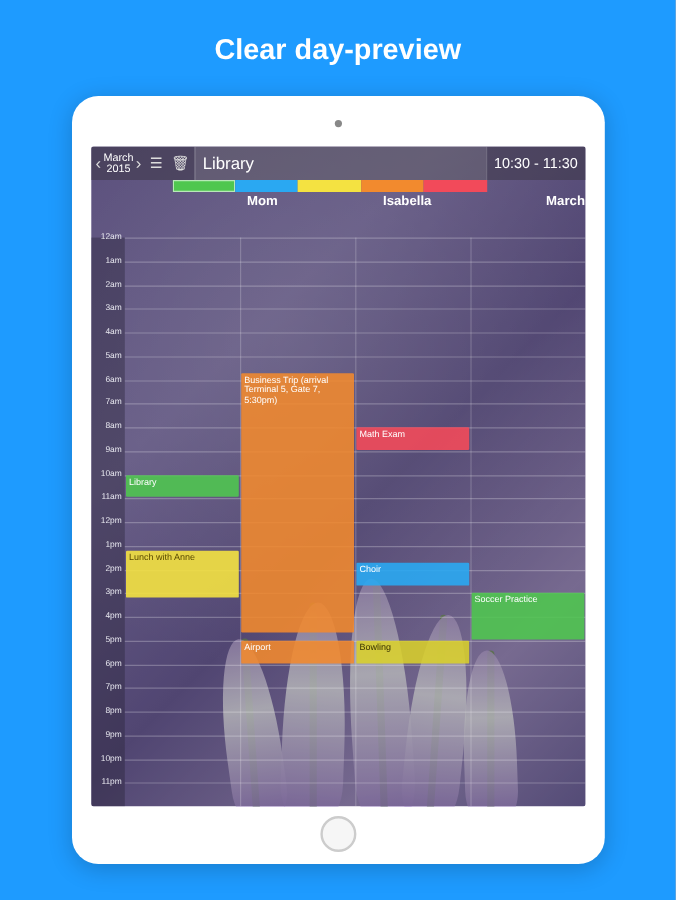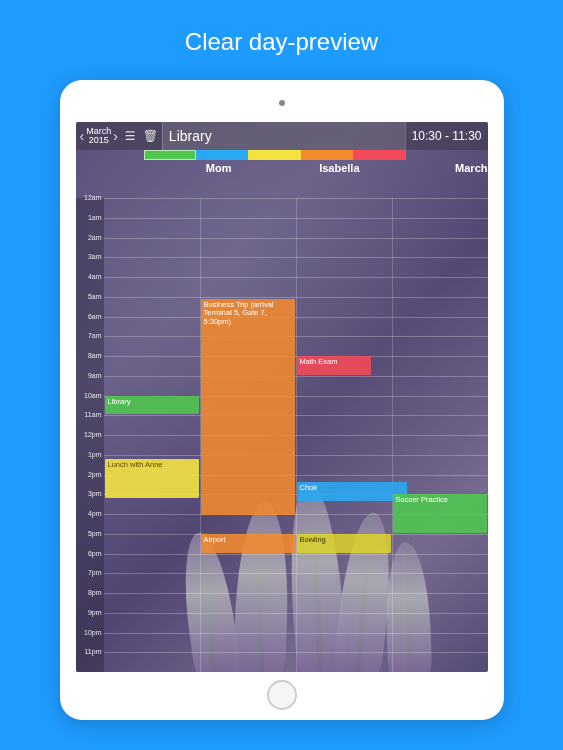--- a/index.html
+++ b/index.html
@@ -8,21 +8,21 @@
     width: 563px;
     height: 750px;
     font-family: -apple-system, "Helvetica Neue", Arial, sans-serif;
     overflow: hidden;
     position: relative;
   }
   .promo-title {
     text-align: center;
     color: #fff;
     font-size: 24px;
-    font-weight: 400;
+    font-weight: 700;
     padding: 28px 0 24px;
   }
   
   .ipad {
     width: 444px;
     height: 640px;
     background: #fff;
     border-radius: 22px;
     margin: 0 auto;
     position: relative;
@@ -299,25 +299,25 @@
           <div class="hline" style="top: 335.75px;"></div>
           <div class="hline" style="top: 355.5px;"></div>
           <div class="hline" style="top: 375.25px;"></div>
           <div class="hline" style="top: 395px;"></div>
           <div class="hline" style="top: 414.75px;"></div>
           <div class="hline" style="top: 434.5px;"></div>
           <div class="hline" style="top: 454.25px;"></div>
           <div class="vline" style="left: 96px;"></div>
           <div class="vline" style="left: 192px;"></div>
           <div class="vline" style="left: 288px;"></div>
-          <div class="event ev-orange" style="left: 97px; width: 94px; top: 101px; height: 216.25px;">Business Trip (arrival Terminal 5, Gate 7, 5:30pm)</div>
-          <div class="event ev-red" style="left: 193px; width: 74px; top: 158px; height: 18.75px;">Math Exam</div>
+          <div class="event ev-orange" style="left: 97px; width: 94px; top: 113px; height: 216.25px;">Business Trip (arrival Terminal 5, Gate 7, 5:30pm)</div>
+          <div class="event ev-red" style="left: 193px; width: 94px; top: 158px; height: 18.75px;">Math Exam</div>
           <div class="event ev-green" style="left: 1px; width: 94px; top: 197.5px; height: 18.75px;">Library</div>
           <div class="event ev-yellow" style="left: 1px; width: 94px; top: 237px; height: 38.5px;">Lunch with Anne</div>
-          <div class="event ev-blue" style="left: 193px; width: 110px; top: 284px; height: 18.75px;">Choir</div>
+          <div class="event ev-blue" style="left: 193px; width: 94px; top: 271px; height: 18.75px;">Choir</div>
           <div class="event ev-green" style="left: 289px; width: 94px; top: 296.25px; height: 38.5px;">Soccer Practice</div>
           <div class="event ev-orange" style="left: 97px; width: 94px; top: 335.75px; height: 18.75px;">Airport</div>
           <div class="event ev-yellow2" style="left: 193px; width: 94px; top: 335.75px; height: 18.75px;">Bowling</div>
         </div>
     </div>
 
   </div>
   <div class="ipad-home"></div>
 </div>
 

